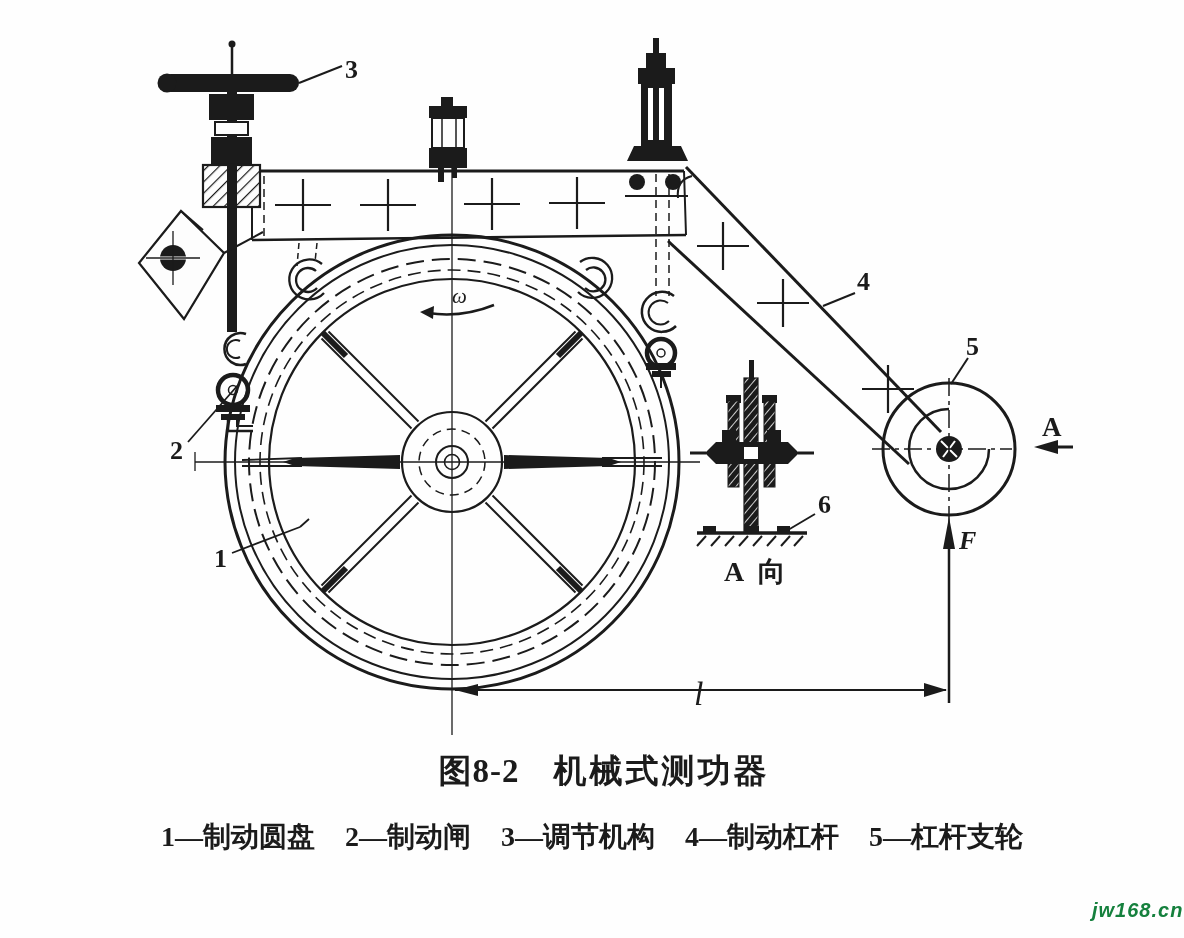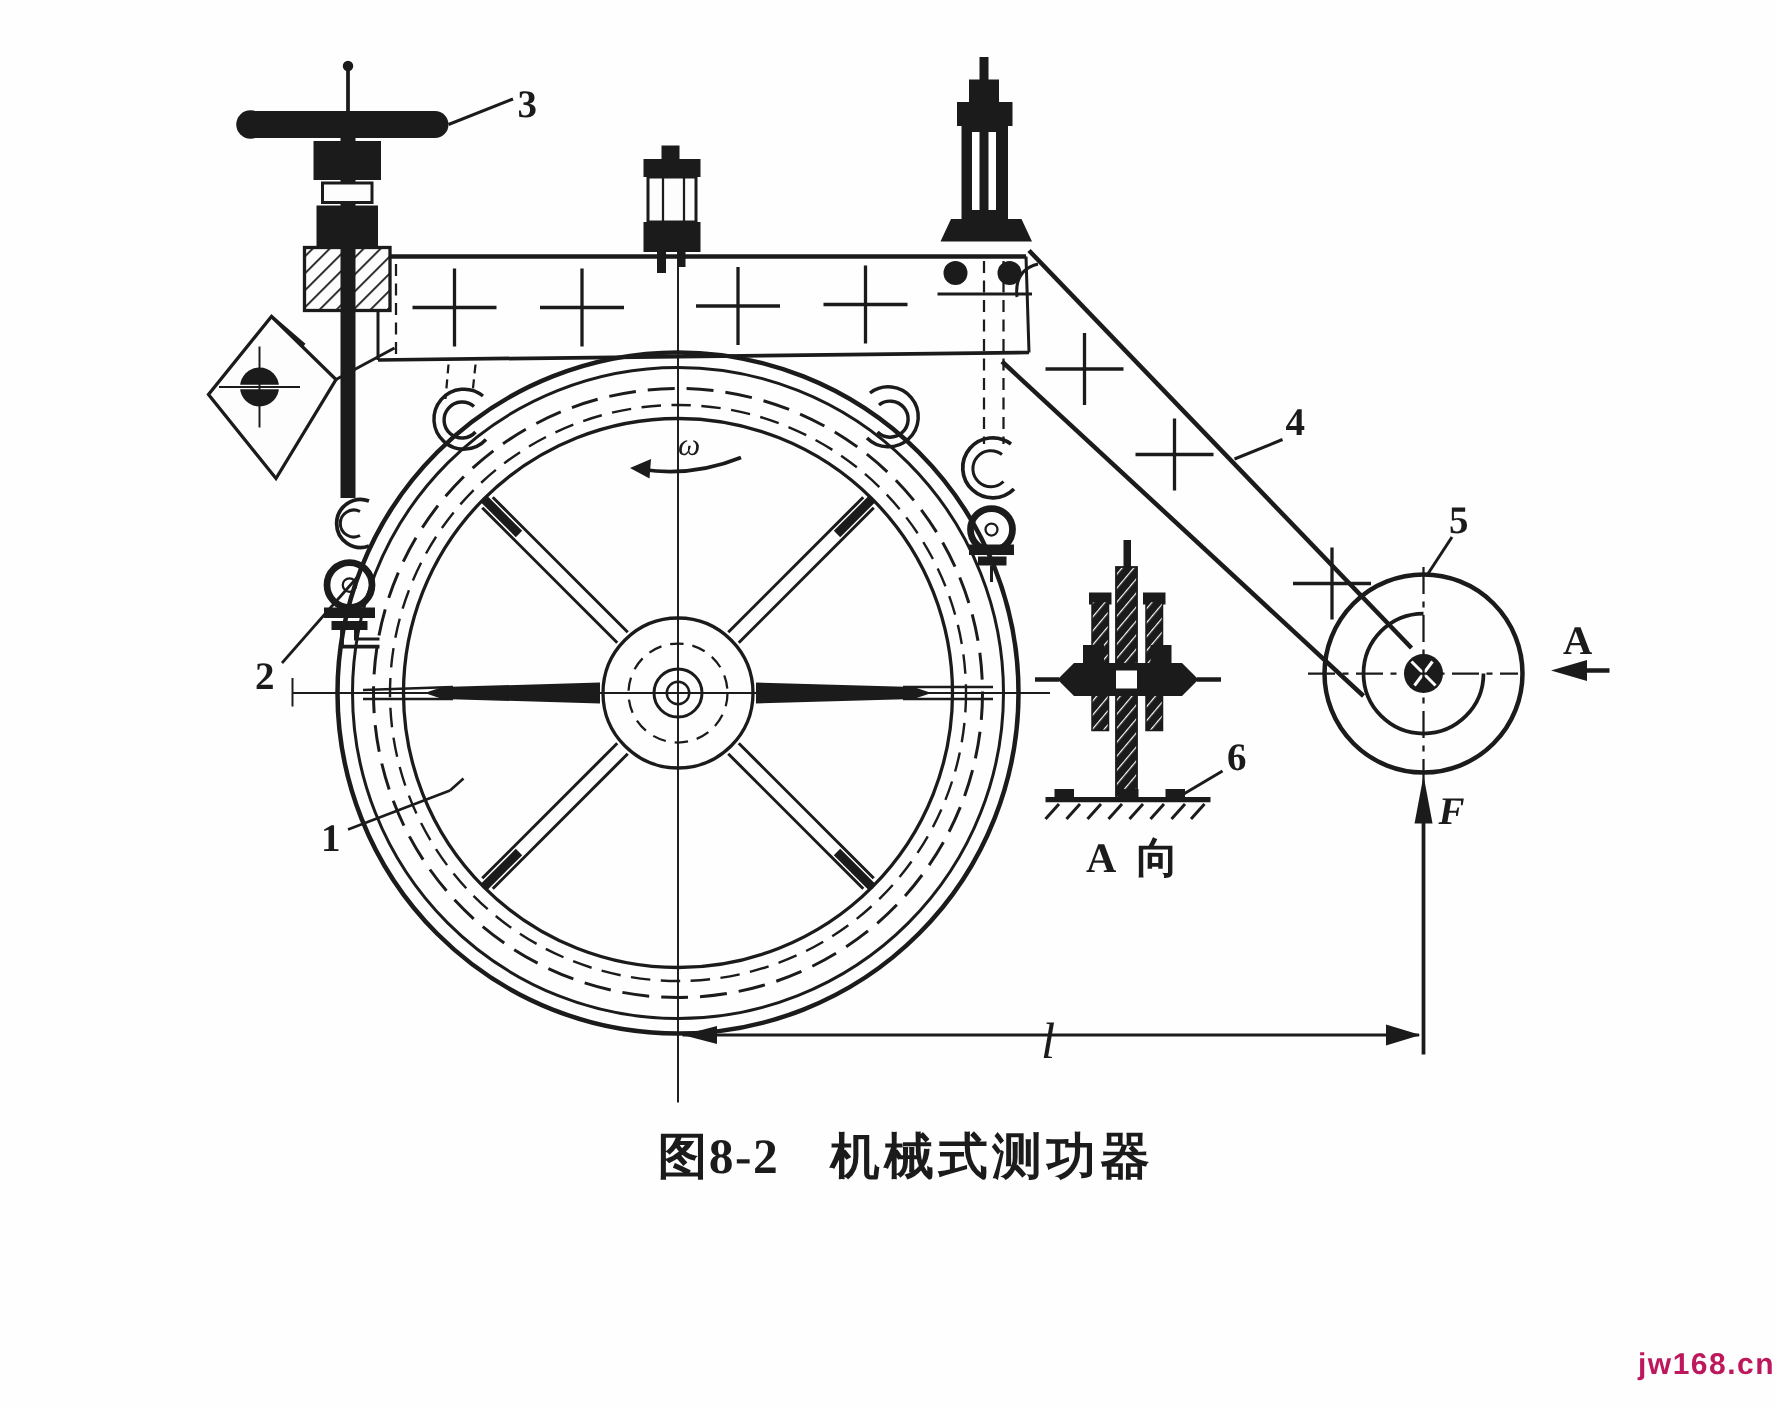--- a/index.html
+++ b/index.html
@@ -22,22 +22,22 @@
     position:absolute;left:0;width:100%;
     text-align:center;font-size:28px;font-weight:bold;
     white-space:nowrap;
   }
   .legend-1{top:818px;}
   .legend-2{top:866px;}
   .legend .item{display:inline-block;margin:0 15px;}
   .legend .sym{font-style:italic;margin:0 6px 0 26px;font-size:30px;}
   .watermark{
     position:absolute;left:1092px;top:899px;
-    font-size:20px;font-weight:bold;
-    color:#be185d;letter-spacing:1px;
+    font-size:20px;font-weight:bold;font-style:italic;
+    color:#15803d;letter-spacing:1px;
     font-family:"Liberation Sans","DejaVu Sans",sans-serif;
   }
   text{font-family:"Liberation Serif","DejaVu Serif",serif;fill:#1b1b1b;}
   .plbl{font-size:26px;font-weight:bold;}
 </style>
 </head>
 <body>
 
 <div class="page">
 
@@ -286,17 +286,20 @@
     <polygon points="455,690 478,684 478,696" fill="#1b1b1b"></polygon>
     <polygon points="947,690 924,683 924,697" fill="#1b1b1b"></polygon>
     <text x="694" y="705" font-size="34" font-style="italic">l</text>
   </g>
 </svg>
 
 <div class="caption">
   <span class="figno">图8-2</span><span>机械式测功器</span>
 </div>
 
+<div class="legend legend-1">
+  <span class="item">1—制动圆盘</span><span class="item">2—制动闸</span><span class="item">3—调节机构</span><span class="item">4—制动杠杆</span><span class="item">5—杠杆支轮</span>
+</div>
 
 
 <div class="watermark">jw168.cn</div>
 
 </div>
 
 </body></html>

